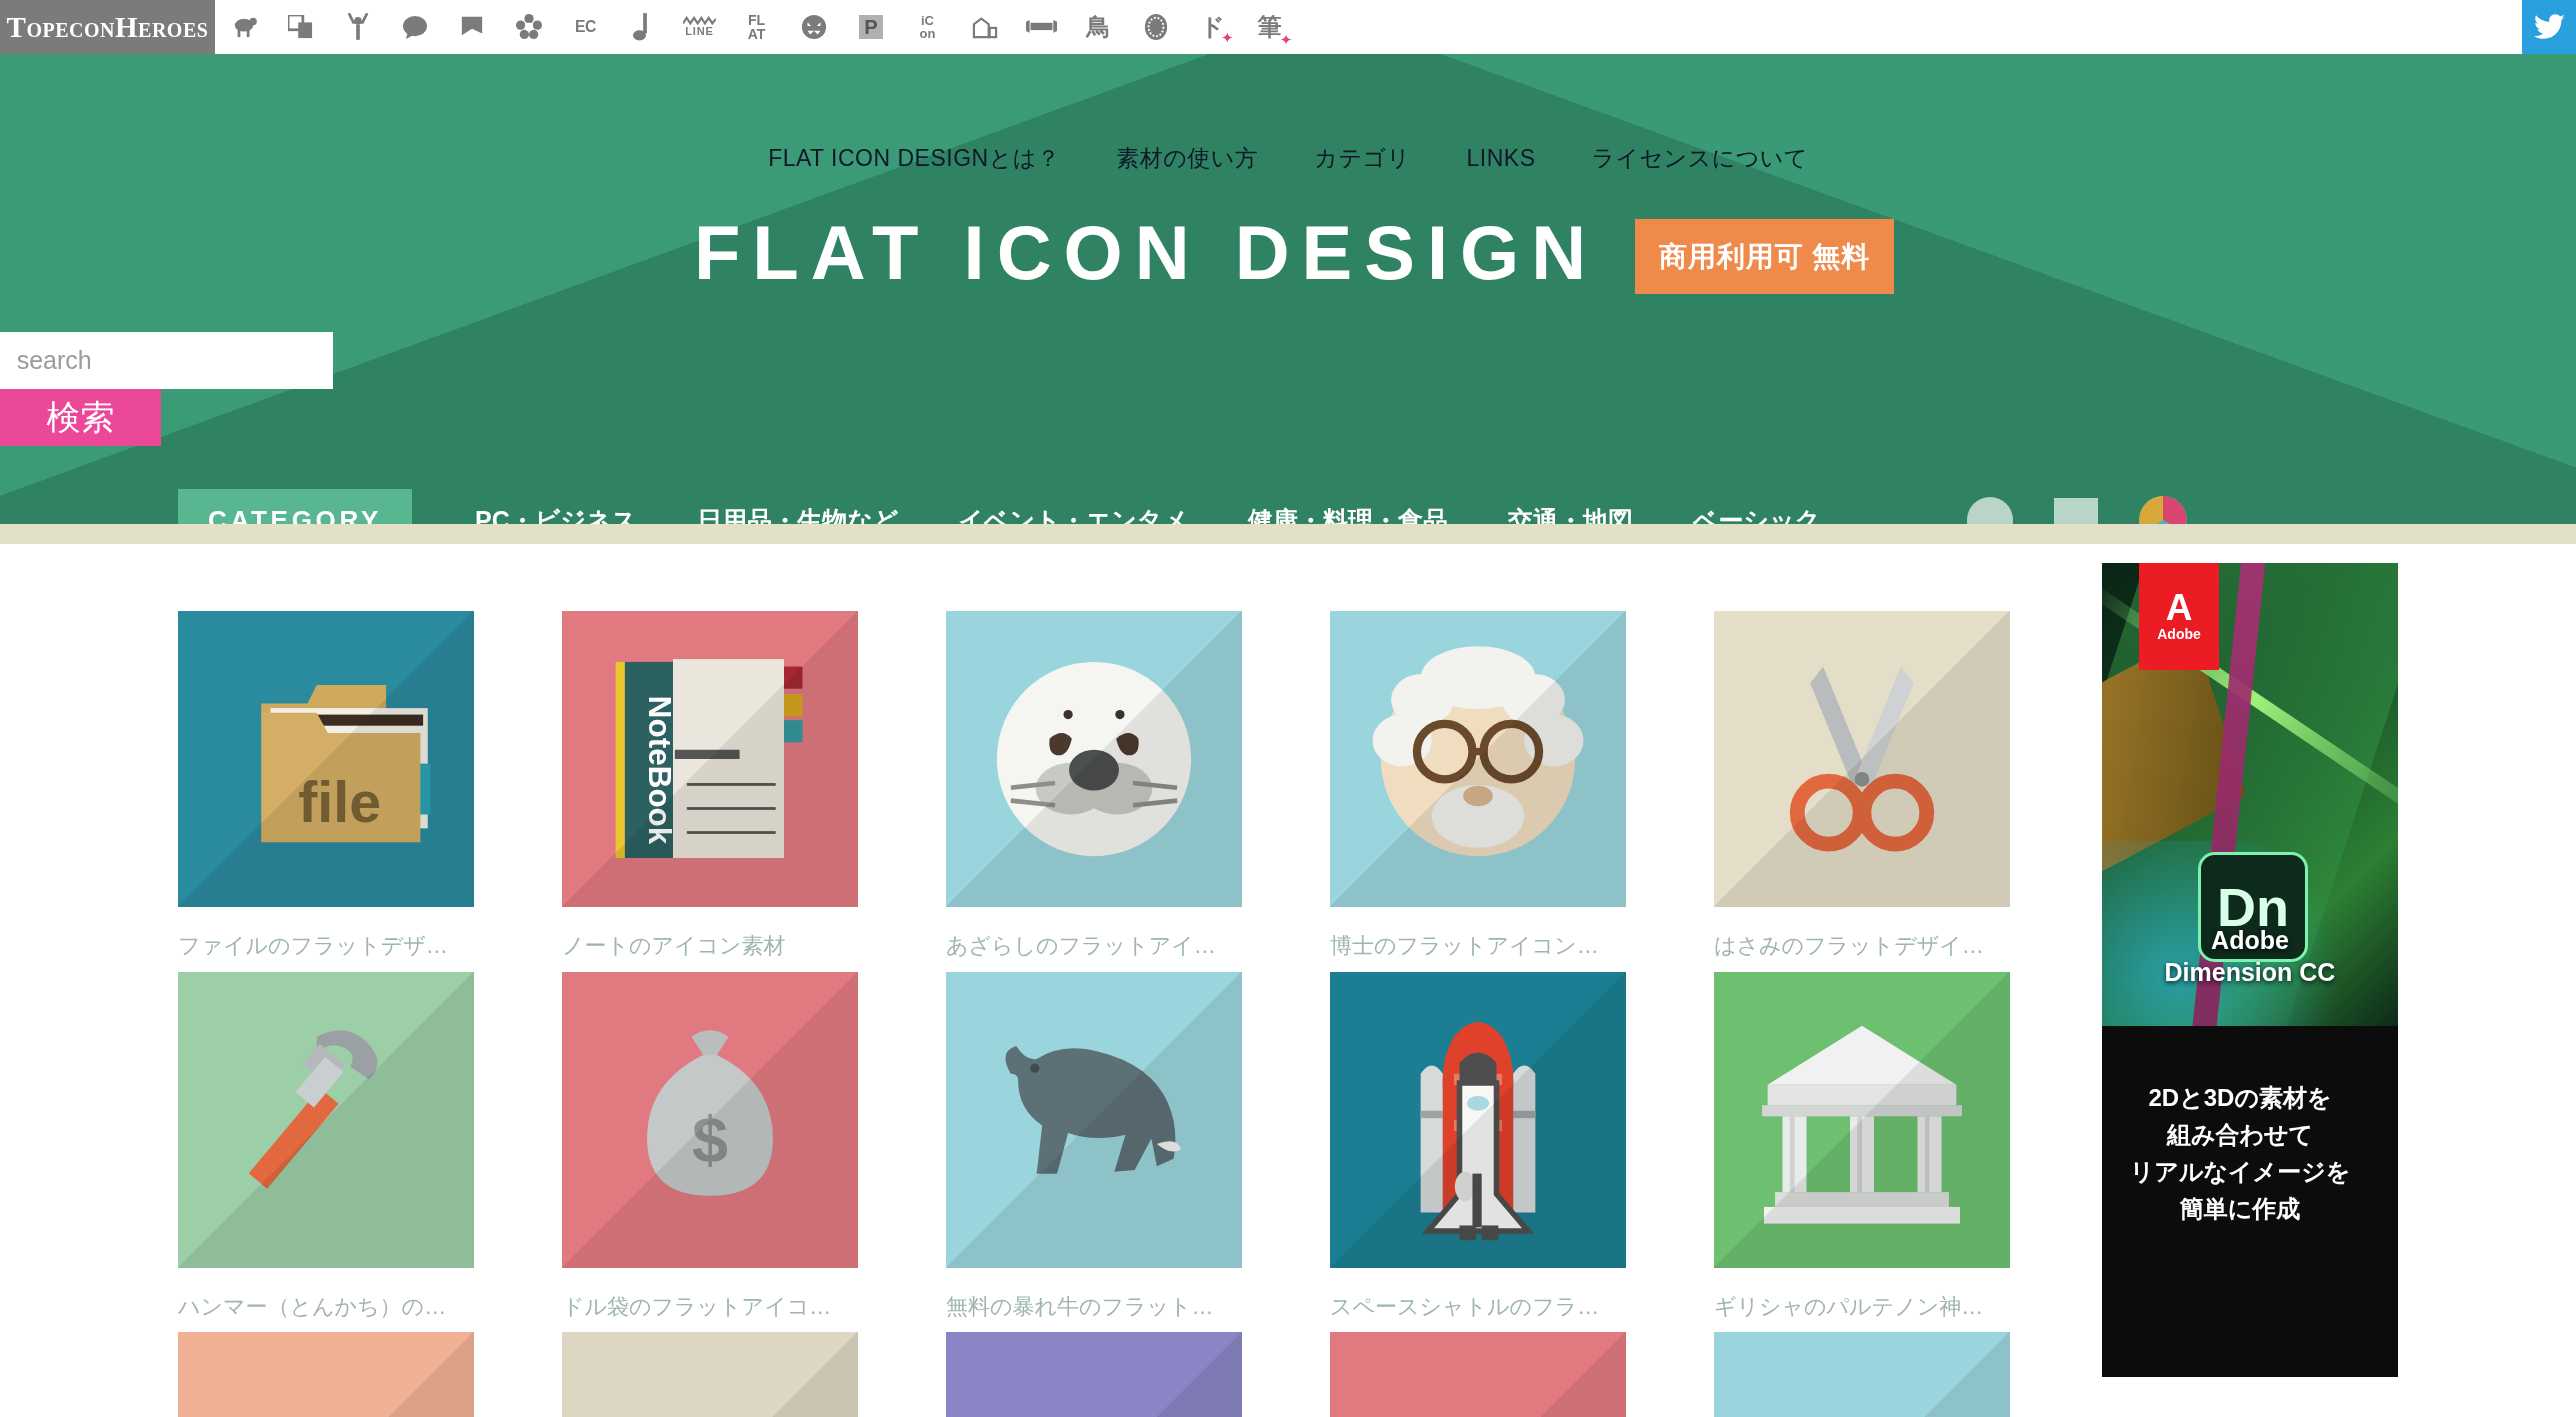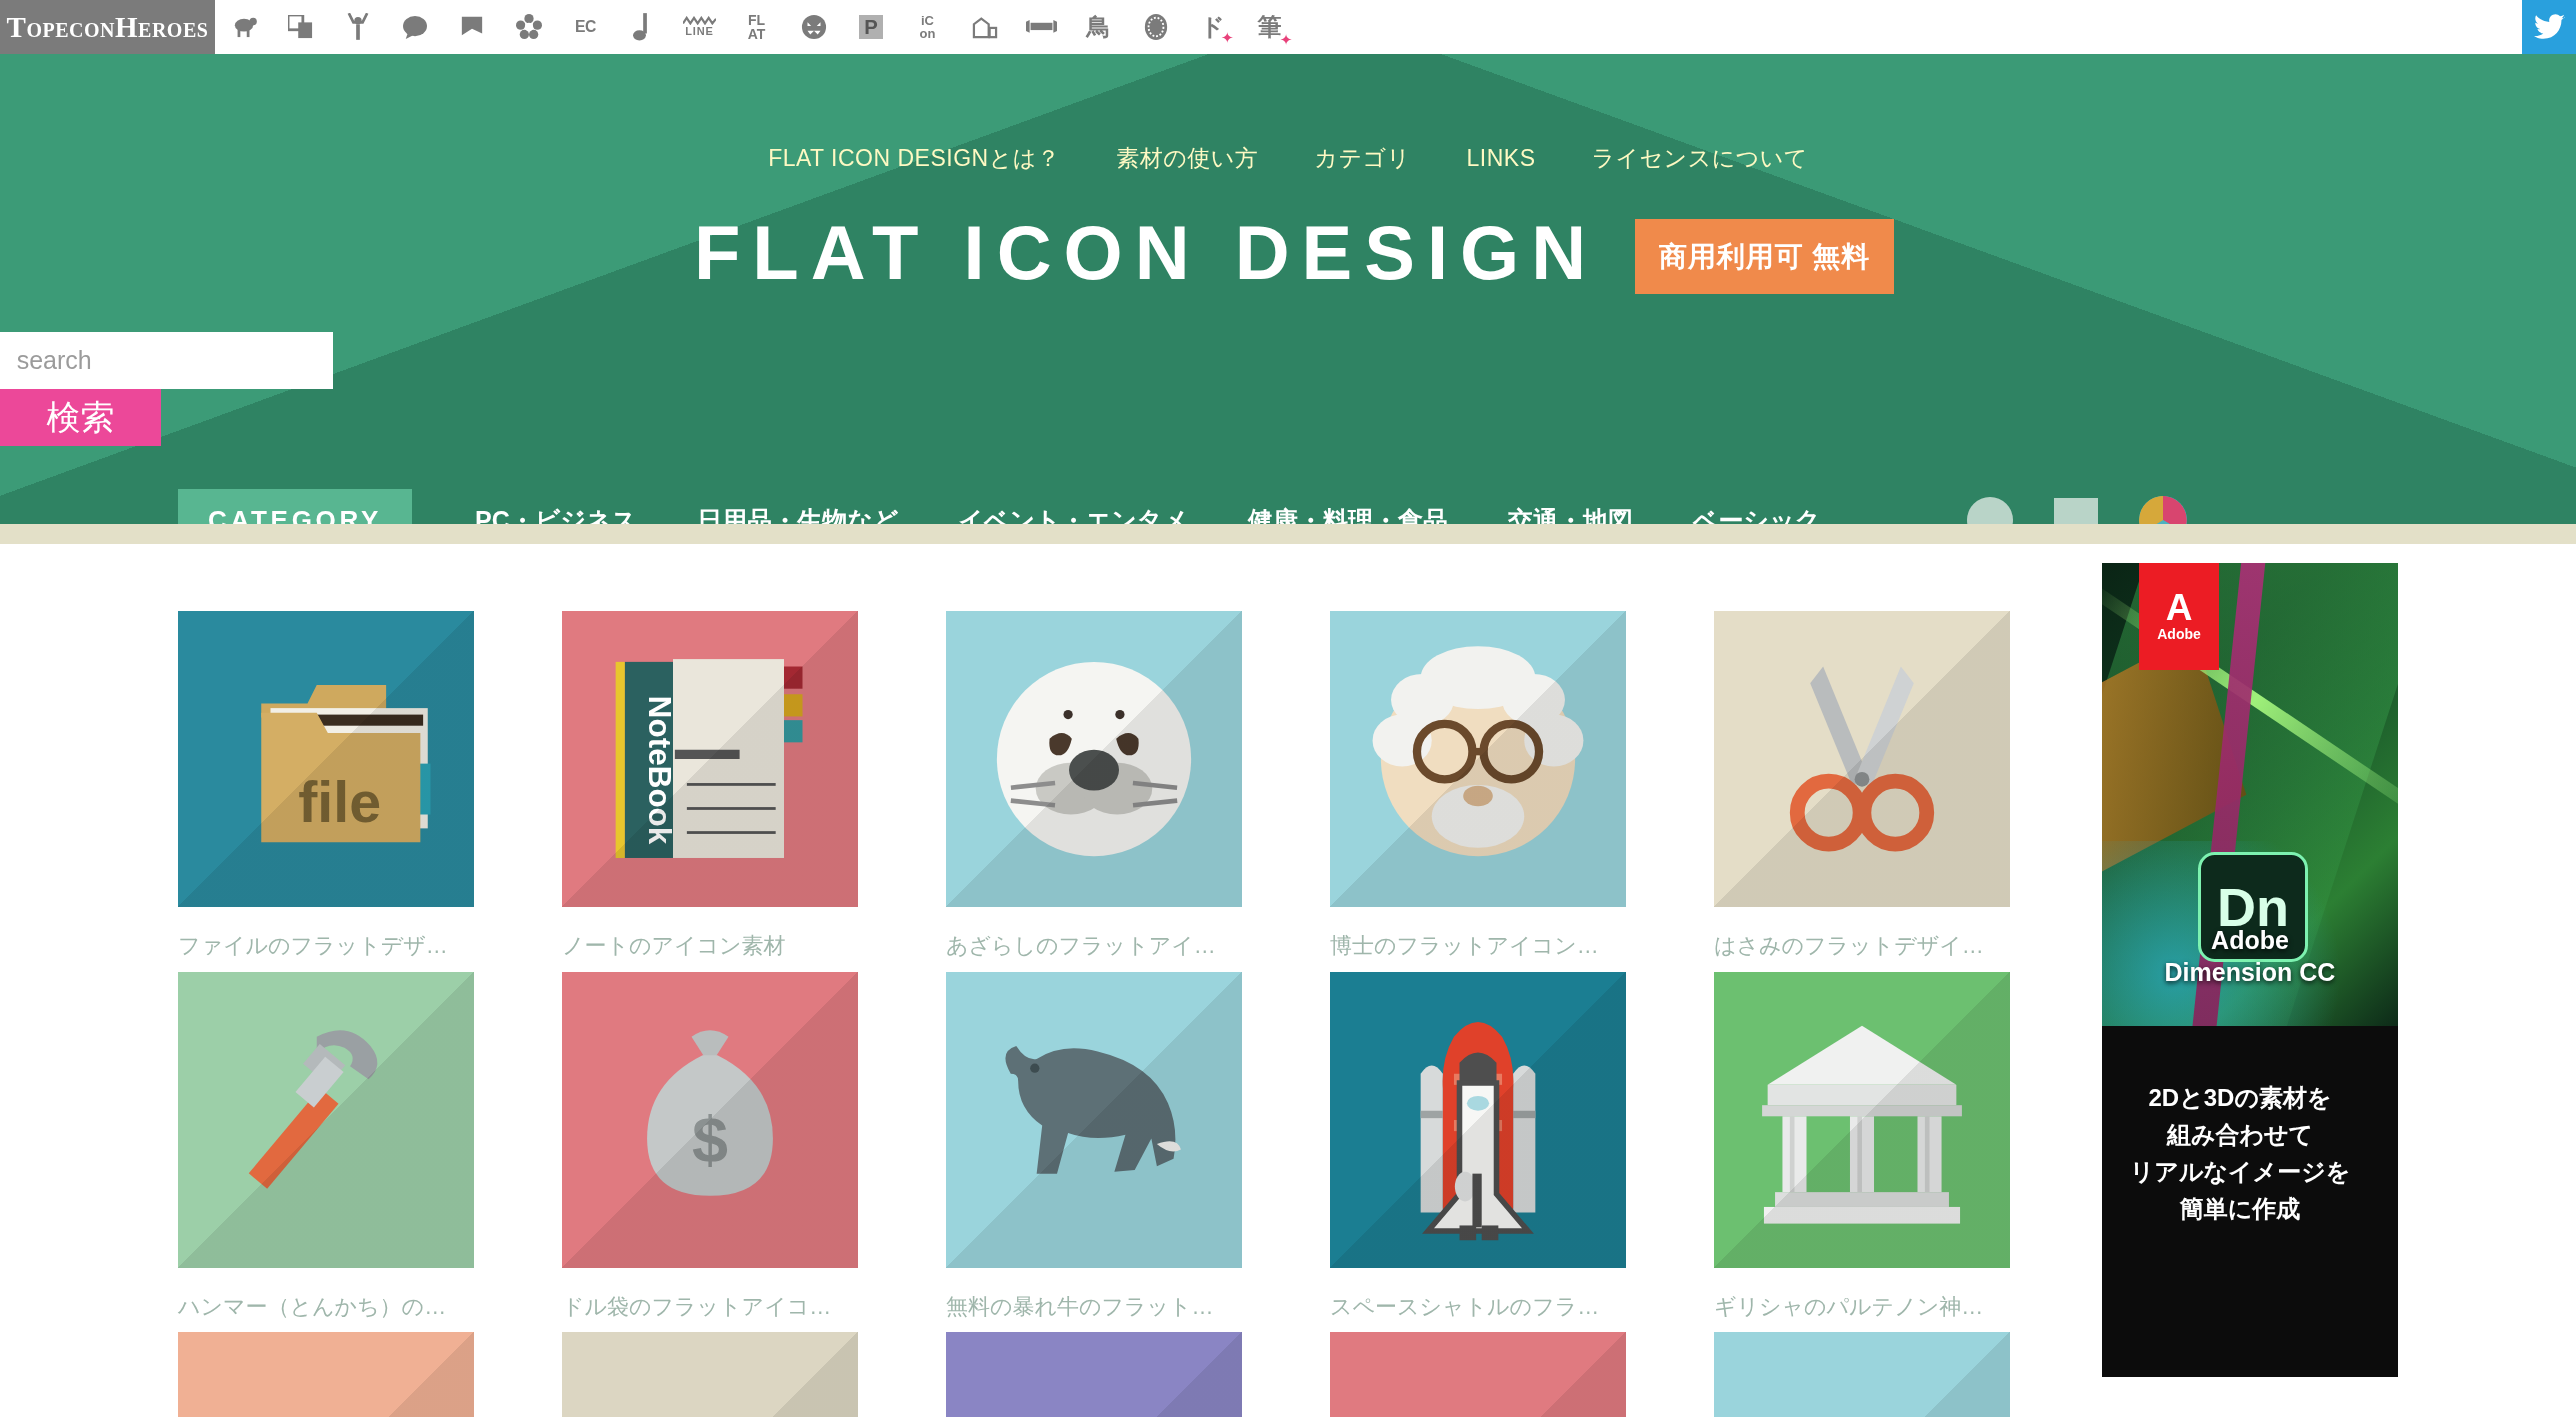--- a/index.html
+++ b/index.html
@@ -46,21 +46,21 @@
     position:absolute;left:1286px;top:0;width:1290px;height:470px;
     background:linear-gradient(to bottom left,#3b9a76 0%,#3b9a76 44%,#2f8363 44%,#2f8363 100%);
   }
   .hero-inner{position:relative;z-index:3;}
 
   .main-nav{
     display:flex;justify-content:center;align-items:center;gap:0px;
     padding-top:89px;
   }
   .main-nav a{
-    color:#fef9c3;font-size:23px;text-decoration:none;
+    color:#0f172a;font-size:23px;text-decoration:none;
     padding:0 28px;letter-spacing:0.5px;
   }
 
   .title-row{
     display:flex;align-items:center;justify-content:center;
     margin-top:41px;gap:37px;padding-left:12px;
   }
   .site-title{
     color:#ffffff;font-size:76px;font-weight:bold;letter-spacing:12px;
     line-height:1;white-space:nowrap;

